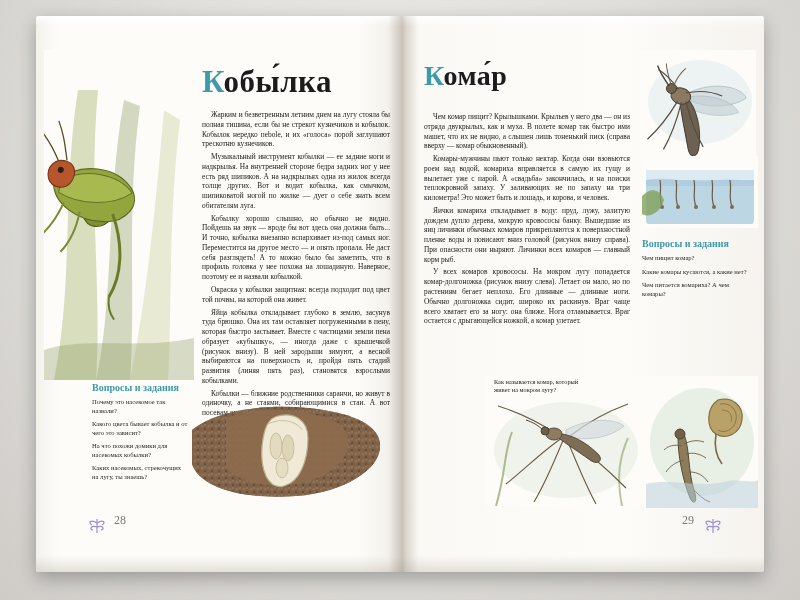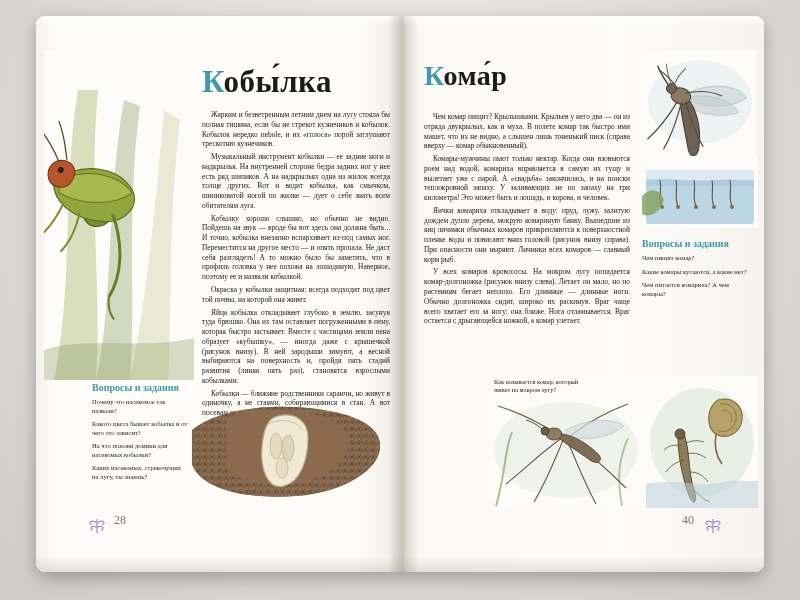--- a/index.html
+++ b/index.html
@@ -26,21 +26,21 @@
     background:
       radial-gradient(ellipse at 50% 30%, #efedea 0%, #e2e0dc 45%, #cfccc8 100%);
   }
   
   .book {
     position: absolute;
     left: 36px;
     top: 16px;
     width: 728px;
     height: 556px;
-    border-radius: 9px;
+    border-radius: 3px;
     box-shadow: 0 6px 18px rgba(0,0,0,0.28);
     background: #fbfaf7;
     overflow: hidden;
   }
   .page {
     position: absolute;
     top: 0;
     bottom: 0;
     background: #fdfcf9;
     overflow: hidden;
@@ -315,21 +315,21 @@
         <ul class="qa-list">
           <li>Чем пищит комар?</li>
           <li>Какие комары кусаются, а какие нет?</li>
           <li>Чем питается комариха? А чем комары?</li>
         </ul>
       </div>
 
       <div class="body-col" style="position:absolute; left:22px; top:96px; width:206px;">
         <p>Чем комар пищит? Крылышками. Крыльев у него два — он из отряда двукрылых, как и муха. В полете комар так быстро ими машет, что их не видно, а слышен лишь тоненький писк (справа вверху — комар обыкновенный).</p>
         <p>Комары-мужчины пьют только нектар. Когда они взовьются роем над водой, комариха вправляется в самую их гущу и вылетает уже с парой. А «свадьба» закончилась, и на поиски теплокровной запаху. У заливающих не по запаху на три километра! Это может быть и лошадь, и корова, и человек.</p>
-        <p>Яички комариха откладывает в воду: пруд, лужу, залитую дождем дупло дерева, мокрую комариную банку. Вышедшие из яиц личинки обычных комаров прикрепляются к поверхностной пленке воды и повисают вниз головой (рисунок внизу справа). При опасности они ныряют. Личинки всех комаров — главный корм рыб.</p>
+        <p>Яички комариха откладывает в воду: пруд, лужу, залитую дождем дупло дерева, мокрую кровососы банку. Вышедшие из яиц личинки обычных комаров прикрепляются к поверхностной пленке воды и повисают вниз головой (рисунок внизу справа). При опасности они ныряют. Личинки всех комаров — главный корм рыб.</p>
         <p>У всех комаров кровососы. На мокром лугу попадается комар-долгоножка (рисунок внизу слева). Летает он мало, но по растениям бегает неплохо. Его длинные — длинные ноги. Обычно долгоножка сидит, широко их раскинув. Враг чаще всего хватает его за ногу: она ближе. Нога отламывается. Враг остается с дрыгающейся ножкой, а комар улетает.</p>
       </div>
 
       <div class="ill" style="left:84px; top:360px; width:160px; height:130px;">
         <svg viewBox="0 0 160 130" width="160" height="130">
           <rect x="0" y="0" width="160" height="130" fill="#fdfcf9"></rect>
           <ellipse cx="80" cy="74" rx="72" ry="48" fill="#dfe8dc" opacity="0.45"></ellipse>
 
           <path d="M10 130 C 20 96, 18 76, 26 56" stroke="#8aa362" stroke-width="2" fill="none" opacity="0.7"></path>
           <path d="M136 130 C 130 100, 134 80, 142 62" stroke="#8aa362" stroke-width="2" fill="none" opacity="0.6"></path>
@@ -380,21 +380,21 @@
               <path d="M10 18 C 2 16, -4 18, -8 22"></path>
               <path d="M12 32 C 4 34, -2 38, -6 44"></path>
             </g>
             <path d="M22 62 C 28 68, 32 72, 38 74" stroke="#6b5c42" stroke-width="1" fill="none"></path>
           </g>
 
           <path d="M0 108 C 24 102, 52 112, 78 106 C 94 102, 104 108, 112 104 L112 132 L0 132 Z" fill="#b9cfd8" opacity="0.55"></path>
         </svg>
       </div>
 
-      <div class="folio" style="left:280px; bottom:44px;">40</div>
+      <div class="folio" style="left:280px; bottom:44px;">29</div>
       <div class="folio-mark" style="left:300px; bottom:36px;">
         <svg viewBox="0 0 22 20" width="22" height="20">
           <g stroke="#9b8fd0" stroke-width="1.2" fill="none">
             <path d="M11 3 L11 17"></path>
             <path d="M11 7 C 4 3, 2 7, 6 9"></path>
             <path d="M11 7 C 18 3, 20 7, 16 9"></path>
             <path d="M11 11 C 5 9, 3 13, 7 14"></path>
             <path d="M11 11 C 17 9, 19 13, 15 14"></path>
           </g>
         </svg>

